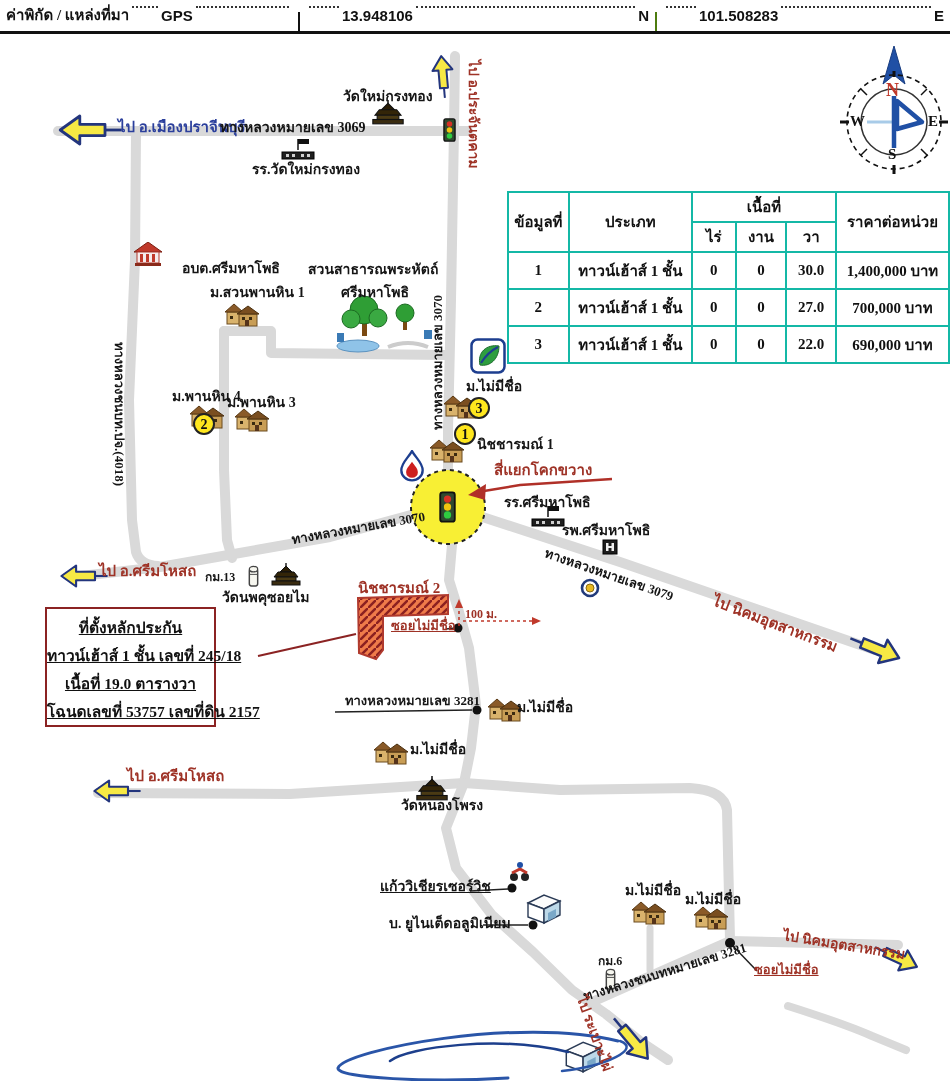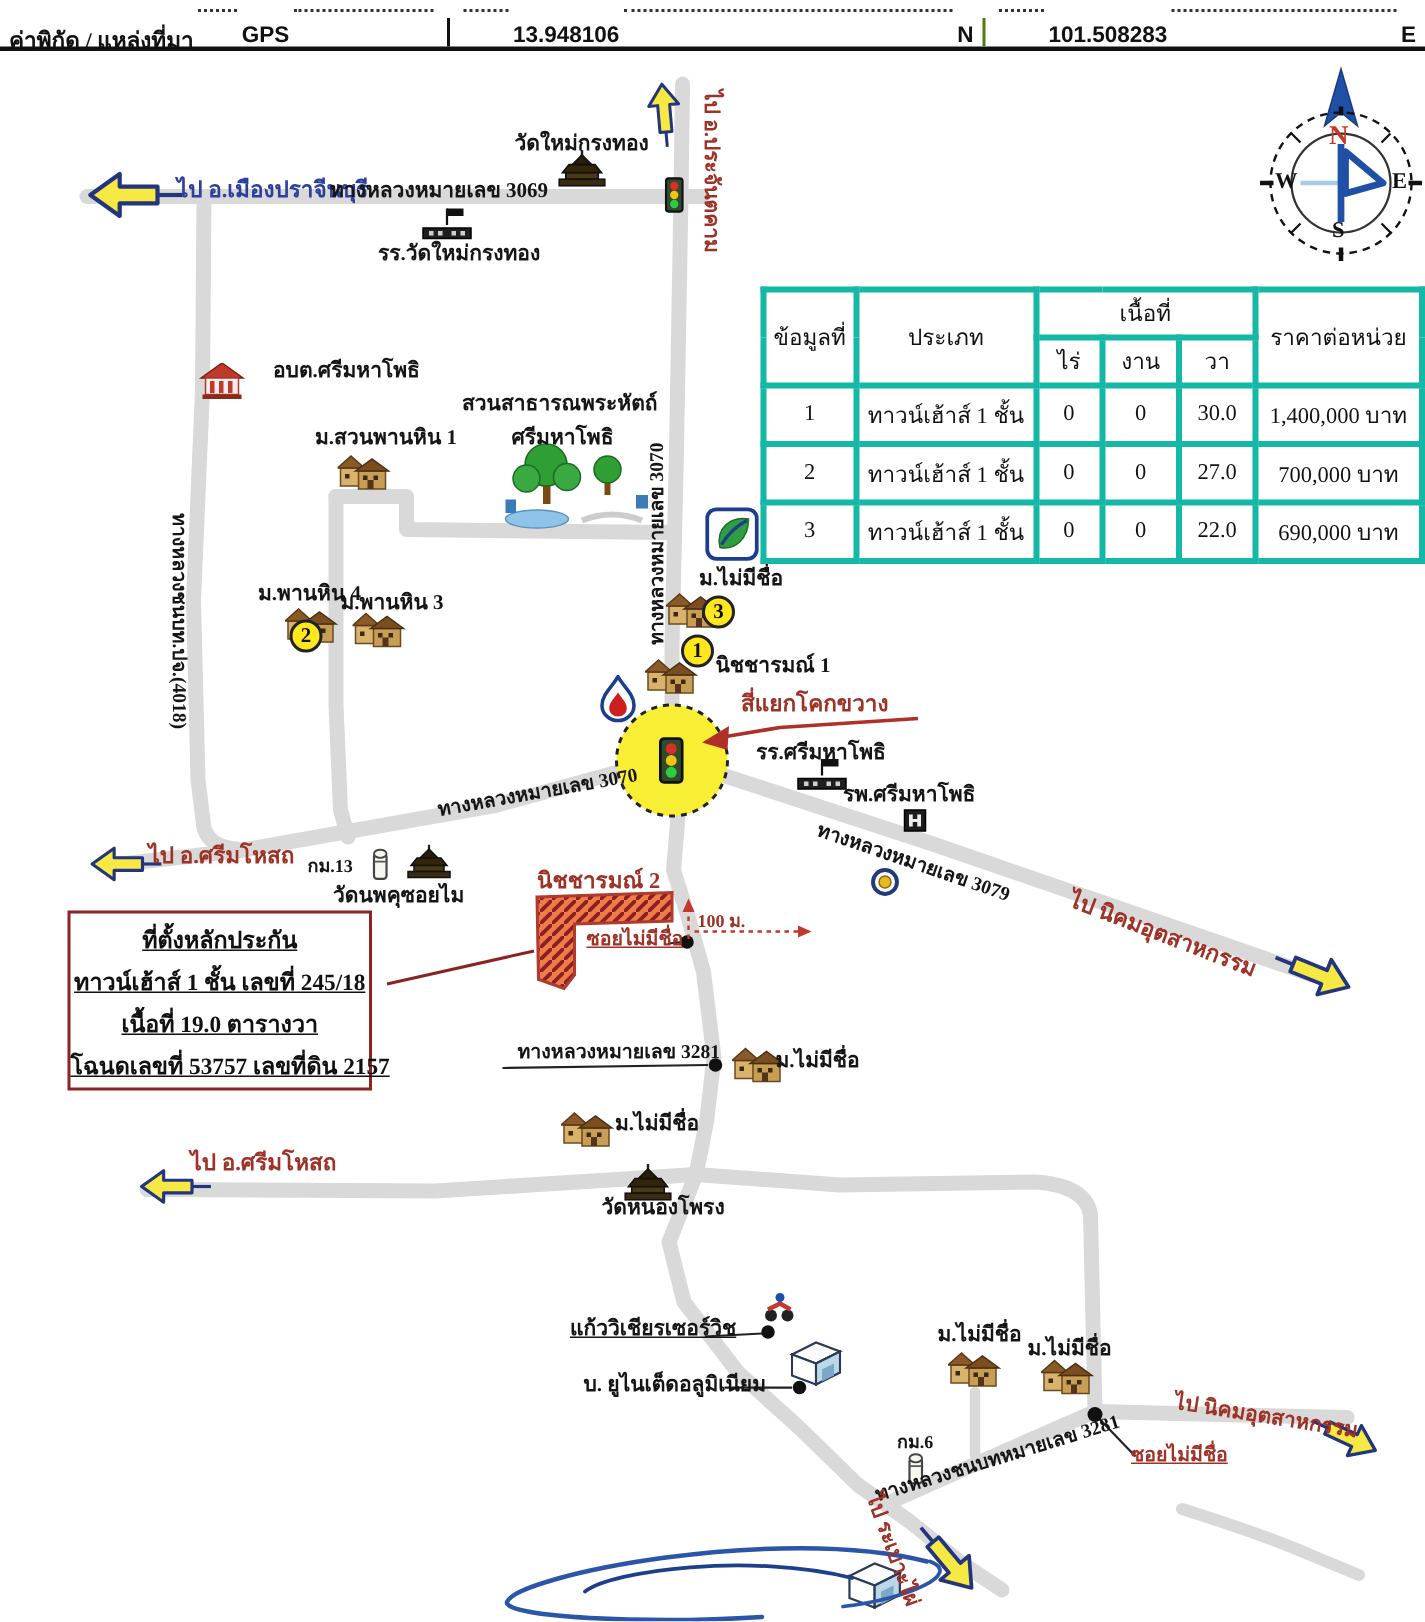--- a/index.html
+++ b/index.html
@@ -1,46 +1,46 @@
 <!DOCTYPE html>
 <html><head>
 <meta charset="utf-8">
 <style>
   html,body{margin:0;padding:0;background:#fff;}
   #page{position:relative;width:950px;height:1081px;background:#fff;overflow:hidden;
         font-family:"Liberation Serif","DejaVu Serif",serif;}
   
   .coord-header{position:absolute;left:0;top:0;width:950px;height:34px;display:flex;
       background:#fff;border-bottom:3px solid #111;z-index:6;font-weight:bold;box-sizing:border-box;}
-  .hcell{display:flex;padding:3px 6px 16px 6px;box-sizing:border-box;margin-top:12px;}
+  .hcell{display:flex;align-items:center;padding:3px 6px 16px 6px;box-sizing:border-box;margin-top:12px;}
   .hc1{width:300px;border-right:2px solid #111;}
   .hc2{width:357px;border-right:2px solid #4d7c0f;}
   .hc3{flex:1;}
   .hlabel{font-size:15px;color:#111;white-space:nowrap;}
   .hval{font-family:"Liberation Sans","DejaVu Sans",sans-serif;font-size:15px;color:#111;white-space:nowrap;}
   .dots{border-bottom:2px dotted #333;height:1px;align-self:flex-end;margin:0 3px 7px 3px;}
   
   .lbl{position:absolute;font-weight:700;font-size:14px;color:#151515;white-space:nowrap;
        line-height:1.15;z-index:3;}
   .red{color:#9e3226;}
   .blue{color:#2b3f9c;}
   .u{text-decoration:underline;}
   .s12{font-size:12px;} .s13{font-size:13px;} .s15{font-size:15px;}
   
   .badge{position:absolute;width:22px;height:22px;border-radius:50%;background:#ffe71e;
          border:2px solid #222;text-align:center;line-height:20px;font-weight:bold;font-size:14px;
          color:#111;z-index:4;box-sizing:border-box;}
   
-  .info-box{position:absolute;left:45px;top:607px;width:203px;height:120px;background:#fff;
+  .info-box{position:absolute;left:45px;top:607px;width:171px;height:120px;background:#fff;
       border:2.5px solid #8b2323;z-index:4;text-align:center;box-sizing:border-box;padding-top:5px;}
   .info-box div{font-size:15.5px;font-weight:bold;color:#111;text-decoration:underline;
       line-height:28px;white-space:nowrap;}
   
   .data-table{position:absolute;left:507px;top:191px;z-index:4;border-collapse:collapse;background:#fff;}
-  .data-table th,.data-table td{border:4px solid #14b8a6;font-weight:normal;color:#111;text-align:center;
+  .data-table th,.data-table td{border:2px solid #14b8a6;font-weight:bold;color:#111;text-align:center;
       font-size:15px;padding:2px 4px;font-family:"Liberation Serif","DejaVu Serif",serif;}
   .data-table th{height:24px;}
   .data-table td{height:31px;}
   
   .compass{position:absolute;left:838px;top:44px;width:112px;height:132px;z-index:4;}
   .compass span{position:absolute;font-weight:bold;color:#111;font-size:15px;}
   .compass .cn{color:#c0392b;font-size:18px;}
   svg.maplayer{position:absolute;left:0;top:0;z-index:1;}
 </style>
 </head>
@@ -356,21 +356,21 @@
 
 <div class="badge" style="left:454px;top:423px">1</div>
 <div class="badge" style="left:193px;top:413px">2</div>
 <div class="badge" style="left:468px;top:397px">3</div>
 
 <div class="lbl red" style="left:481px;top:60px;transform:rotate(90deg);transform-origin:left top">ไป อ.ประจันตคาม</div>
 <div class="lbl blue s15" style="left:118px;top:119px">ไป อ.เมืองปราจีนบุรี</div>
 <div class="lbl" style="left:220px;top:120px">ทางหลวงหมายเลข 3069</div>
 <div class="lbl" style="left:343px;top:89px">วัดใหม่กรงทอง</div>
 <div class="lbl" style="left:252px;top:162px">รร.วัดใหม่กรงทอง</div>
-<div class="lbl" style="left:182px;top:240px">อบต.ศรีมหาโพธิ</div>
+<div class="lbl" style="left:182px;top:261px">อบต.ศรีมหาโพธิ</div>
 <div class="lbl" style="left:308px;top:262px">สวนสาธารณพระหัตถ์</div>
 <div class="lbl" style="left:341px;top:285px">ศรีมหาโพธิ</div>
 <div class="lbl" style="left:210px;top:285px">ม.สวนพานหิน 1</div>
 <div class="lbl" style="left:172px;top:389px">ม.พานหิน 4</div>
 <div class="lbl" style="left:227px;top:395px">ม.พานหิน 3</div>
 <div class="lbl s13" style="left:126px;top:342px;transform:rotate(90deg);transform-origin:left top">ทางหลวงชนบท.ปจ.(4018)</div>
 <div class="lbl s13" style="left:431px;top:430px;transform:rotate(-90deg);transform-origin:left top">ทางหลวงหมายเลข 3070</div>
 <div class="lbl" style="left:466px;top:379px">ม.ไม่มีชื่อ</div>
 <div class="lbl" style="left:477px;top:437px">นิชชารมณ์ 1</div>
 <div class="lbl red s15" style="left:494px;top:462px">สี่แยกโคกขวาง</div>

